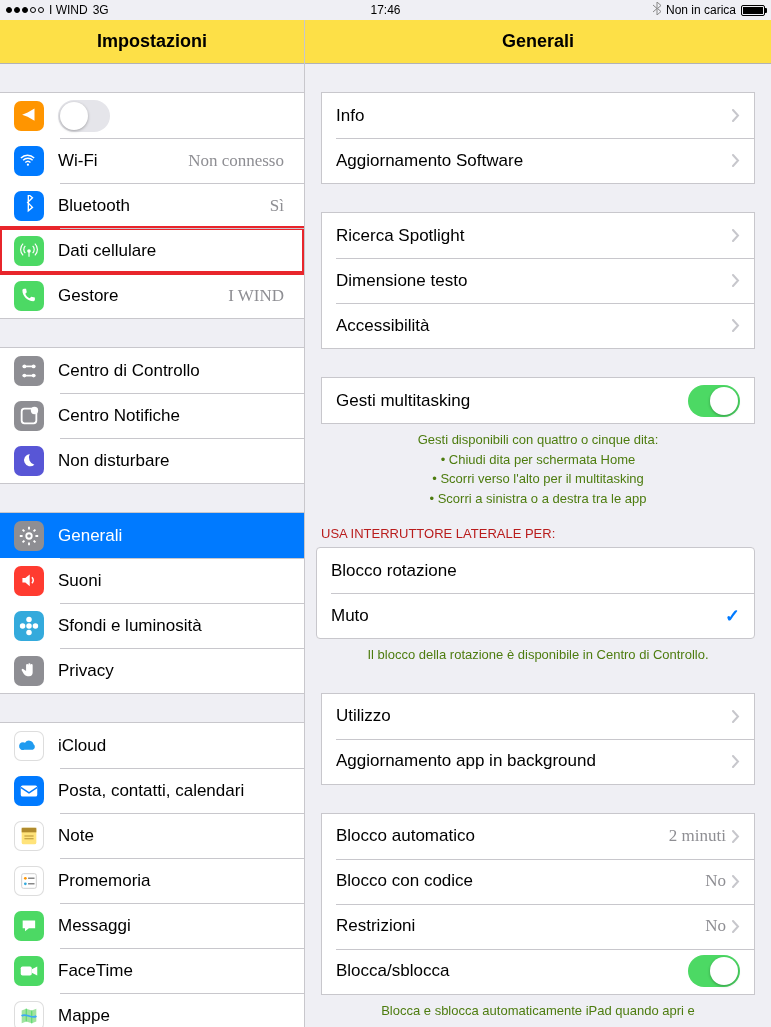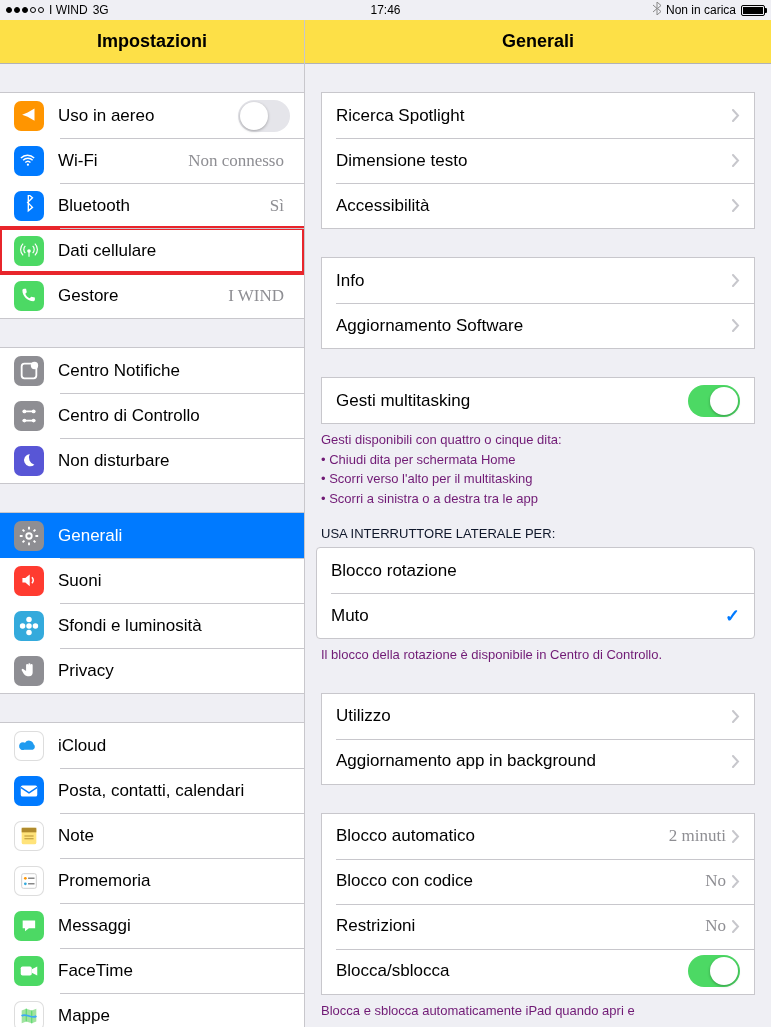--- a/index.html
+++ b/index.html
@@ -39,22 +39,22 @@
   .chevron { color:#C7C7CC; }
   .chevron svg { display:block; }
   .check { color:#007AFF; font-size:18px; font-weight:700; }
 
   
   .switch { width:52px; height:32px; border-radius:16px; background:#E5E5EA; position:relative; flex-shrink:0; }
   .switch .knob { width:28px; height:28px; border-radius:50%; background:#fff; position:absolute; top:2px; left:2px; box-shadow:0 1px 3px rgba(0,0,0,0.3); transition:left .2s; }
   .switch.on { background:#4CD964; }
   .switch.on .knob { left:22px; }
 
-  .footnote { color:#701a75; font-size:13px; padding:6px 16px 0 16px; line-height:1.5; }
-  .header-label { color:#0f172a; font-size:13px; padding:18px 16px 6px 16px; text-transform:none; }
+  .footnote { color:#4d7c0f; font-size:13px; padding:6px 16px 0 16px; line-height:1.5;text-align:center; }
+  .header-label { color:#b91c1c; font-size:13px; padding:18px 16px 6px 16px; text-transform:none; }
 
   .scroll { overflow-y:auto; flex:1; padding-bottom:0; }
   .detail .scroll { padding-top:0; }
 
   
   .chev-svg { width:8px; height:13px; }
 </style>
 <style>.detail .row + .row::before{left:14px;}</style></head>
 <body>
 
@@ -91,21 +91,20 @@
   <div class="sidebar">
     <div class="titlebar">Impostazioni</div>
     <div class="scroll" id="sidebar-scroll">
         <div class="group">
           <div class="row">
             <span class="icon-wrap" style="background:#FF9500;">
               <svg width="22" height="22" viewBox="0 0 24 24" style="color:#fff" fill="#fff">
                 <use href="#i-airplane"></use>
               </svg>
             </span>
-            <span class="label">Uso in aereo</span>
             <div class="switch">
               <div class="knob"></div>
             </div>
           </div>
           <div class="row">
             <span class="icon-wrap" style="background:#007AFF;">
               <svg width="22" height="22" viewBox="0 0 24 24" style="color:#fff" fill="#fff">
                 <use href="#i-wifi"></use>
               </svg>
             </span>
@@ -136,32 +135,32 @@
               </svg>
             </span>
             <span class="label">Gestore</span>
             <span class="value">I WIND</span>
           </div>
         </div>
         <div class="group">
           <div class="row">
             <span class="icon-wrap" style="background:#8E8E93;">
               <svg width="22" height="22" viewBox="0 0 24 24" style="color:#fff" fill="#fff">
+                <use href="#i-control"></use>
+              </svg>
+            </span>
+            <span class="label">Centro di Controllo</span>
+          </div>
+          <div class="row">
+            <span class="icon-wrap" style="background:#8E8E93;">
+              <svg width="22" height="22" viewBox="0 0 24 24" style="color:#fff" fill="#fff">
                 <use href="#i-notif"></use>
               </svg>
             </span>
             <span class="label">Centro Notifiche</span>
-          </div>
-          <div class="row">
-            <span class="icon-wrap" style="background:#8E8E93;">
-              <svg width="22" height="22" viewBox="0 0 24 24" style="color:#fff" fill="#fff">
-                <use href="#i-control"></use>
-              </svg>
-            </span>
-            <span class="label">Centro di Controllo</span>
           </div>
           <div class="row">
             <span class="icon-wrap" style="background:#5856D6;">
               <svg width="22" height="22" viewBox="0 0 24 24" style="color:#fff" fill="#fff">
                 <use href="#i-moon"></use>
               </svg>
             </span>
             <span class="label">Non disturbare</span>
           </div>
         </div>
@@ -258,55 +257,55 @@
           </div>
         </div>
       </div>
   </div>
 
   <div class="detail">
     <div class="titlebar">Generali</div>
     <div class="scroll" id="detail-scroll">
         <div class="group" style="margin-left: 16px; margin-right: 16px; border-radius: 0px; border-left: 1px solid rgb(200, 199, 204); border-right: 1px solid rgb(200, 199, 204);">
           <div class="row">
+            <span class="label">Info</span>
+            <span class="chevron">
+              <svg class="chev-svg" viewBox="0 0 8 13">
+                <use href="#i-chevron"></use>
+              </svg>
+            </span>
+          </div>
+          <div class="row">
+            <span class="label">Aggiornamento Software</span>
+            <span class="chevron">
+              <svg class="chev-svg" viewBox="0 0 8 13">
+                <use href="#i-chevron"></use>
+              </svg>
+            </span>
+          </div>
+        </div>
+        <div class="group" style="margin-left: 16px; margin-right: 16px; border-radius: 0px; border-left: 1px solid rgb(200, 199, 204); border-right: 1px solid rgb(200, 199, 204);">
+          <div class="row">
             <span class="label">Ricerca Spotlight</span>
             <span class="chevron">
               <svg class="chev-svg" viewBox="0 0 8 13">
                 <use href="#i-chevron"></use>
               </svg>
             </span>
           </div>
           <div class="row">
             <span class="label">Dimensione testo</span>
             <span class="chevron">
               <svg class="chev-svg" viewBox="0 0 8 13">
                 <use href="#i-chevron"></use>
               </svg>
             </span>
           </div>
           <div class="row">
             <span class="label">Accessibilità</span>
-            <span class="chevron">
-              <svg class="chev-svg" viewBox="0 0 8 13">
-                <use href="#i-chevron"></use>
-              </svg>
-            </span>
-          </div>
-        </div>
-        <div class="group" style="margin-left: 16px; margin-right: 16px; border-radius: 0px; border-left: 1px solid rgb(200, 199, 204); border-right: 1px solid rgb(200, 199, 204);">
-          <div class="row">
-            <span class="label">Info</span>
-            <span class="chevron">
-              <svg class="chev-svg" viewBox="0 0 8 13">
-                <use href="#i-chevron"></use>
-              </svg>
-            </span>
-          </div>
-          <div class="row">
-            <span class="label">Aggiornamento Software</span>
             <span class="chevron">
               <svg class="chev-svg" viewBox="0 0 8 13">
                 <use href="#i-chevron"></use>
               </svg>
             </span>
           </div>
         </div>
         <div class="group" style="margin-left: 16px; margin-right: 16px; border-radius: 0px; border-left: 1px solid rgb(200, 199, 204); border-right: 1px solid rgb(200, 199, 204);">
           <div class="row">
             <span class="label">Gesti multitasking</span>

